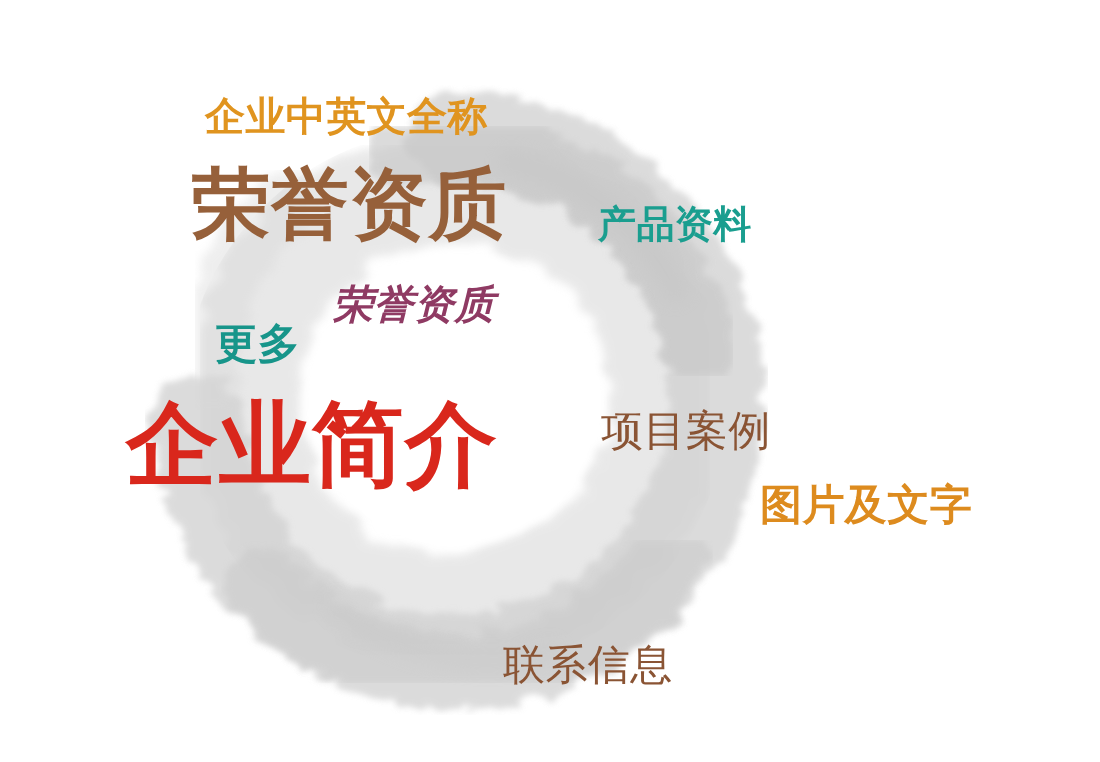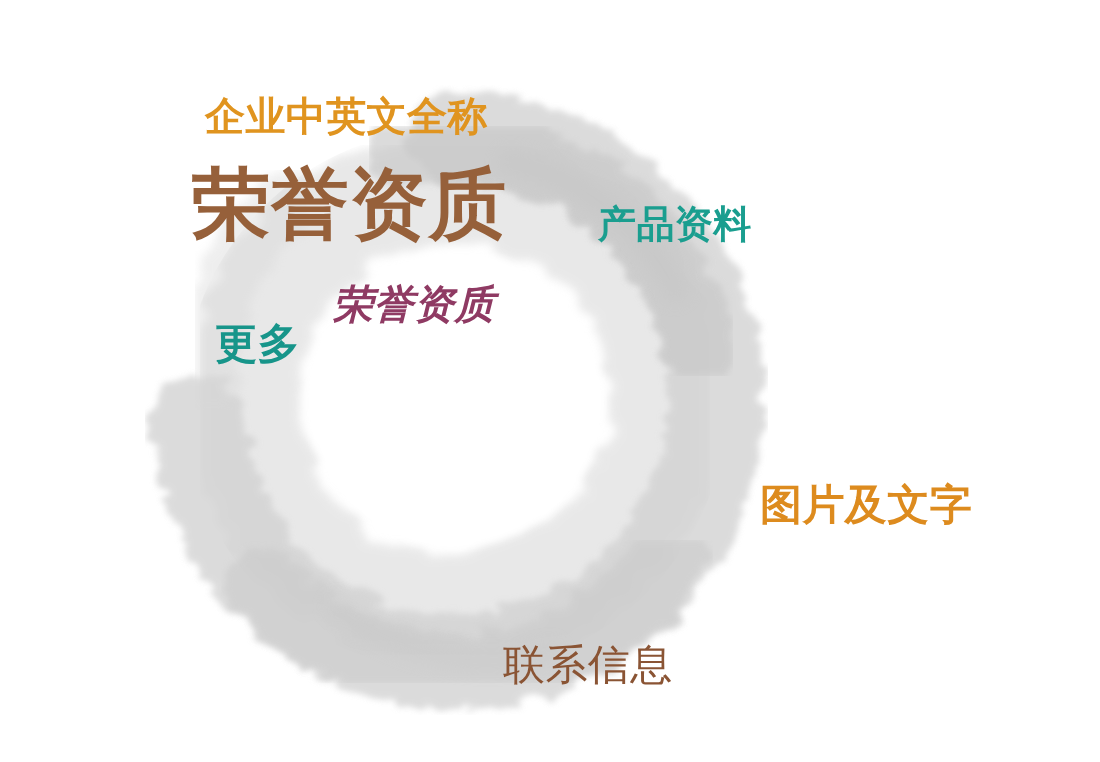--- a/index.html
+++ b/index.html
@@ -127,20 +127,22 @@
 
   <div class="word" id="w-philosophy" style="color:#96603a;">荣誉资质</div>
 
   <div class="word" id="w-product" style="color:#1a9e8f;">产品资料</div>
 
   <div class="word" id="w-honor" style="color:#8f3a63;">荣誉资质</div>
 
 
   <div class="word" id="w-more" style="color:#17958a;">更多</div>
 
+  <div class="word" id="w-intro" style="color:#d9271c;">企业简介</div>
 
+  <div class="word light" id="w-projects" style="color:#8a5434;">项目案例</div>
 
   <div class="word light" id="w-media" style="color:#dd8b1e;font-weight:bold;">图片及文字</div>
 
 
   <div class="word light" id="w-contact" style="color:#8a5434;">联系信息</div>
 
 </div>
 
 </body></html>

